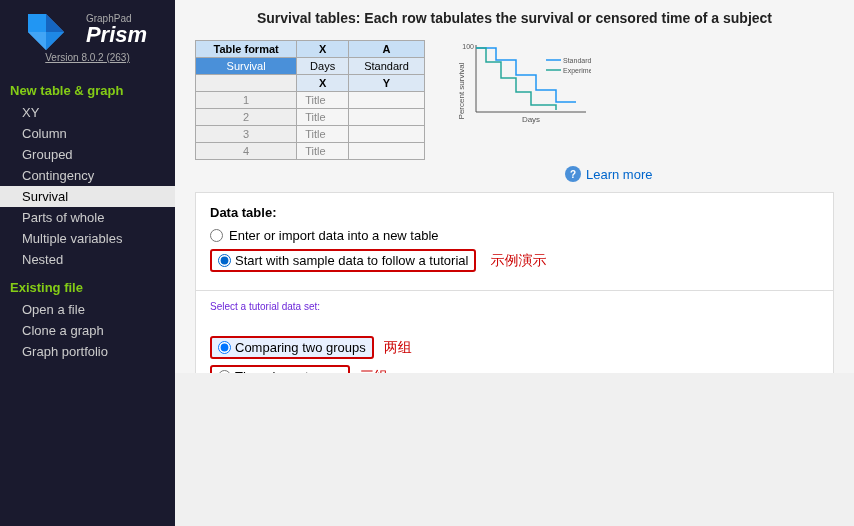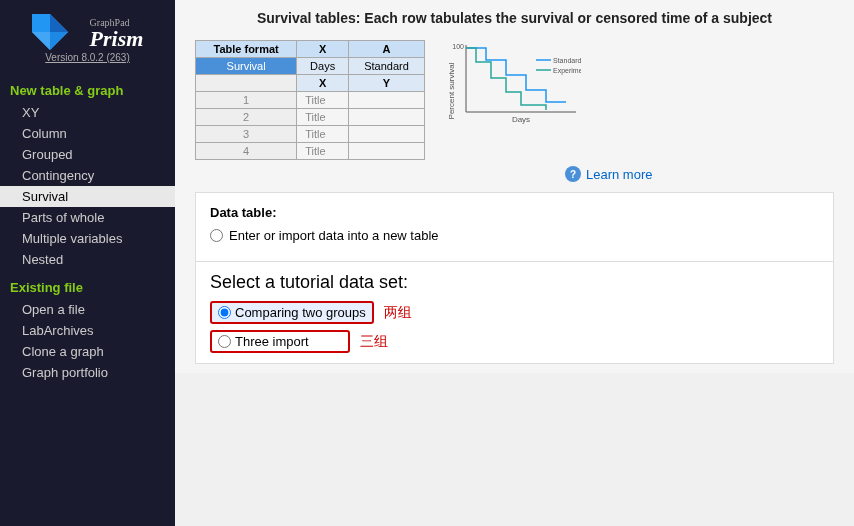--- a/index.html
+++ b/index.html
@@ -18,23 +18,22 @@
       overflow: hidden;
     }
     #logo-area {
       padding: 14px 10px 10px 10px;
       display: flex;
       flex-direction: column;
       align-items: center;
     }
     #logo-graphic {
       display: flex;
-      align-items: flex-end;
+      align-items: flex-start;
       gap: 22px;
-      font-family: Liberation Serif, serif;
     }
     #logo-icon {
       width: 36px;
       height: 36px;
     }
     #logo-text {
       display: flex;
       flex-direction: column;
       line-height: 1;
     }
@@ -93,21 +92,21 @@
     #page-title {
       font-size: 14px;
       font-weight: bold;
       color: #222;
       text-align: center;
       margin-bottom: 14px;
     }
 
     #top-section {
       display: flex;
-      gap: 16px;
+      gap: 26px;
       align-items: flex-start;
       margin-bottom: 16px;
     }
 
     
     #table-preview {
       border-collapse: collapse;
       font-size: 11px;
       min-width: 230px;
     }
@@ -184,23 +183,23 @@
     }
 
     
     #tutorial-section {
       background: #fff;
       border: 1px solid #ddd;
       border-top: none;
       padding: 10px 14px;
     }
     #tutorial-label {
-      font-size: 18px;
-      margin-bottom: 8px;
-      color: #000000;
+      font-size: 10px;
+      margin-bottom: 24px;
+      color: #6d28d9;
     }
 
     .tutorial-radio-group {
       display: flex;
       flex-direction: column;
       gap: 6px;
     }
 
     .tutorial-option {
       display: flex;
@@ -261,21 +260,20 @@
   <div class="sidebar-item">Grouped</div>
   <div class="sidebar-item">Contingency</div>
   <div class="sidebar-item active">Survival</div>
   <div class="sidebar-item">Parts of whole</div>
   <div class="sidebar-item">Multiple variables</div>
   <div class="sidebar-item">Nested</div>
 
   <div class="sidebar-section-title">Existing file</div>
 
   <div class="sidebar-item">Open a file</div>
-  <div class="sidebar-item">LabArchives</div>
   <div class="sidebar-item">Clone a graph</div>
   <div class="sidebar-item">Graph portfolio</div>
 </div>
 
 <div id="main">
   <div id="content-area">
 
     <div id="page-title">Survival tables: Each row tabulates the survival or censored time of a subject</div>
 
     <div id="top-section">
@@ -352,20 +350,27 @@
     </div>
 
     <div id="data-table-section">
       <div id="data-table-label">Data table:</div>
 
       <div class="radio-option">
         <input type="radio" name="data-option" id="radio-import" style="">
         <label for="radio-import">Enter or import data into a new table</label>
       </div>
 
+      <div class="radio-option">
+        <span class="radio-highlighted">
+          <input type="radio" name="data-option" id="radio-sample" checked="" style="">
+          <label for="radio-sample">Start with sample data to follow a tutorial</label>
+        </span>
+        <span class="annotation-text">示例演示</span>
+      </div>
     </div>
 
     <div id="tutorial-section">
       <div id="tutorial-label">Select a tutorial data set:</div>
       <div class="tutorial-radio-group">
 
         <div class="tutorial-option">
           <span class="tutorial-option-box selected">
             <input type="radio" name="tutorial-option" id="radio-two-groups" checked="" style="">
             <label for="radio-two-groups">Comparing two groups</label>

